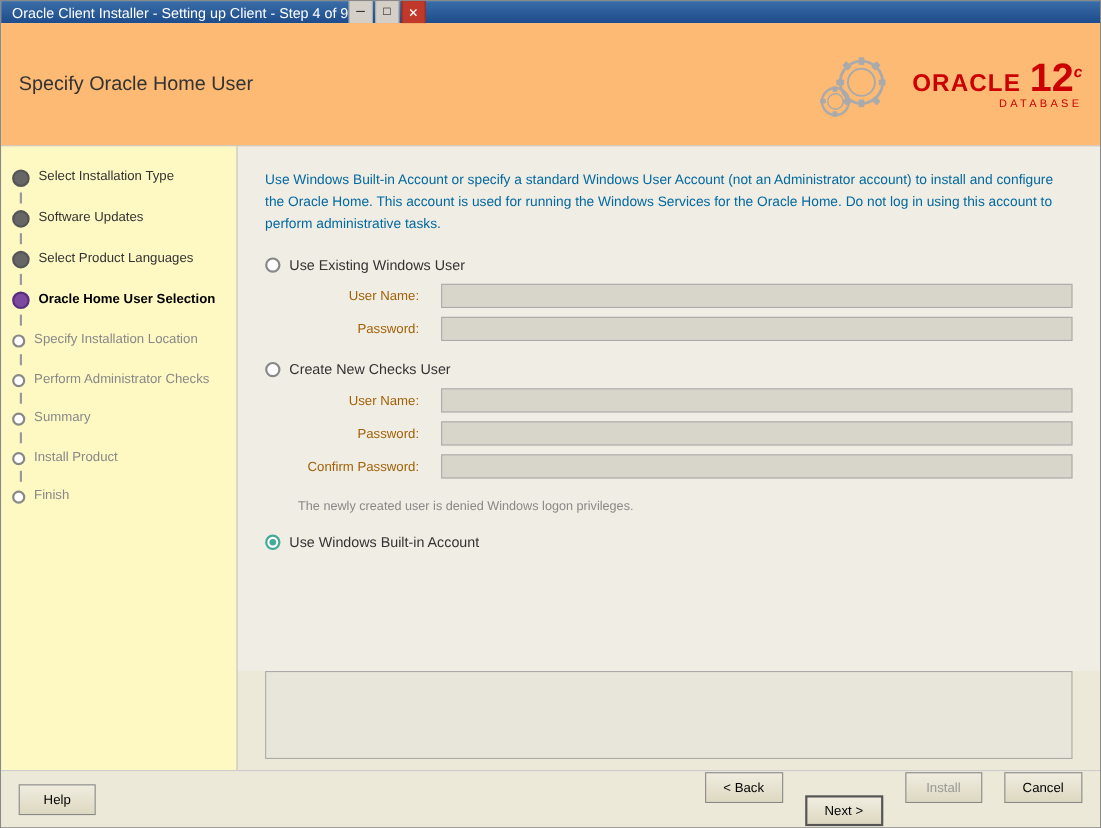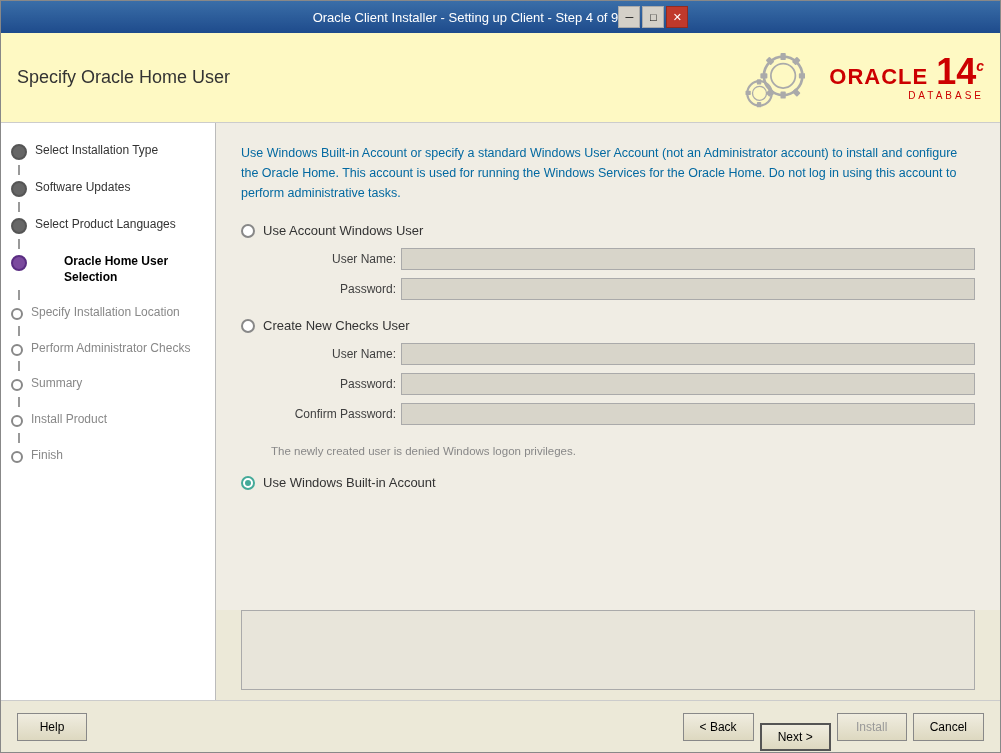--- a/index.html
+++ b/index.html
@@ -13,23 +13,23 @@
       display: flex;
       flex-direction: column;
       overflow: hidden;
     }
 
     .title-bar {
       background: linear-gradient(to bottom, #3a6ea8, #1e4b8c);
       color: white;
       padding: 6px 10px;
       display: flex;
-      justify-content: center;
-      align-items: center;
-      height: 32px;
+      justify-content: flex-start;
+      align-items: center;
+      height: 20px;
       flex-shrink: 0;
     }
 
     .title-bar-text {
       font-size: 13px;
       font-weight: normal;
     }
 
     .title-bar-buttons {
       display: flex;
@@ -45,28 +45,28 @@
       font-size: 11px;
       cursor: pointer;
       display: flex;
       align-items: center;
       justify-content: center;
     }
 
     .title-btn.close { background: #c0392b; color: white; border-color: #922b21; }
 
     .header {
-      background: #fef9c3;
+      background: #fdba74;
       padding: 10px 16px;
       display: flex;
       justify-content: space-between;
       align-items: center;
       border-bottom: 1px solid #ccc;
       flex-shrink: 0;
-      height: 90px;
+      height: 112px;
     }
 
     .header-title {
       font-size: 18px;
       color: #333;
       font-weight: normal;
     }
 
     .oracle-logo {
       display: flex;
@@ -112,39 +112,38 @@
     }
 
     .main-content {
       display: flex;
       flex: 1;
       overflow: hidden;
     }
 
     .sidebar {
       width: 215px;
-      background: #ffffff;
+      background: #fef9c3;
       border-right: 1px solid #bbb;
       padding: 15px 0;
       flex-shrink: 0;
       overflow-y: auto;
     }
 
     .sidebar-item {
       display: flex;
       align-items: flex-start;
       padding: 5px 8px 5px 10px;
       cursor: default;
       position: relative;
     }
 
     .sidebar-item.active .step-label {
       color: #000;
       font-weight: bold;
-      margin-left: 29px;
     }
 
     .sidebar-item.completed .step-label { color: #333; }
     .sidebar-item.future .step-label { color: #888; }
 
     .step-icon {
       width: 16px;
       height: 16px;
       border-radius: 50%;
       margin-right: 8px;
@@ -230,23 +229,23 @@
 
     .field-row {
       display: flex;
       align-items: center;
       margin-bottom: 8px;
     }
 
     .field-label {
       width: 130px;
       font-size: 12px;
-      color: #404040;
+      color: #a16207;
       text-align: right;
-      padding-right: 5px;
+      padding-right: 20px;
     }
 
     .field-input {
       flex: 1;
       height: 22px;
       border: 1px solid #aaa;
       background: #e8e5da;
       padding: 2px 5px;
       font-size: 12px;
       color: #333;
@@ -278,22 +277,21 @@
       padding: 10px 16px;
       display: flex;
       justify-content: space-between;
       align-items: center;
       flex-shrink: 0;
       height: 52px;
     }
 
     .bottom-buttons {
       display: flex;
-      gap: 6px;
-      align-items: center;
+      gap: 20px;
     }
 
     .btn {
       padding: 5px 16px;
       font-size: 12px;
       border: 1px solid #888;
       background: linear-gradient(to bottom, #f0ede0, #ddd8c0);
       cursor: pointer;
       min-width: 70px;
       height: 28px;
@@ -386,21 +384,21 @@
         <circle cx="28" cy="50" r="8" fill="none" stroke="#aaa" stroke-width="1.5"></circle>
         <rect x="25" y="34" width="5" height="6" rx="1" fill="#aaa"></rect>
         <rect x="25" y="60" width="5" height="6" rx="1" fill="#aaa"></rect>
         <rect x="12" y="47" width="6" height="5" rx="1" fill="#aaa"></rect>
         <rect x="38" y="47" width="6" height="5" rx="1" fill="#aaa"></rect>
       </svg>
       <div class="oracle-text">
         <div style="display:flex; align-items:baseline;">
           <span class="oracle-brand">ORACLE</span>
           <span class="oracle-version" style="margin-left:8px;">
-            <span>14</span><sup style="font-size:14px; font-style:italic; color:#cc0000;">c</sup>
+            <span>12</span><sup style="font-size:14px; font-style:italic; color:#cc0000;">c</sup>
           </span>
         </div>
         <span class="oracle-db" style="font-size:10px; color:#cc0000; letter-spacing:3px;">DATABASE</span>
       </div>
     </div>
   </div>
 
   <div class="main-content">
 
     <div class="sidebar">
@@ -461,21 +459,21 @@
     </div>
 
     <div style="flex:1; display:flex; flex-direction:column; overflow:hidden;">
       <div class="content-area">
 
         <p class="info-text">Use Windows Built-in Account or specify a standard Windows User Account (not an Administrator account) to install and configure the Oracle Home. This account is used for running the Windows Services for the Oracle Home. Do not log in using this account to perform administrative tasks.</p>
 
         <div class="option-group">
           <label class="radio-label">
             <input class="gray-radio" type="radio" name="account-type" style="">
-            <span class="radio-text">Use Account Windows User</span>
+            <span class="radio-text">Use Existing Windows User</span>
           </label>
           <div class="field-group">
             <div class="field-row">
               <span class="field-label">User Name:</span>
               <input class="field-input" type="text" disabled="" style="">
             </div>
             <div class="field-row">
               <span class="field-label">Password:</span>
               <input class="field-input" type="password" disabled="" style="">
             </div>

